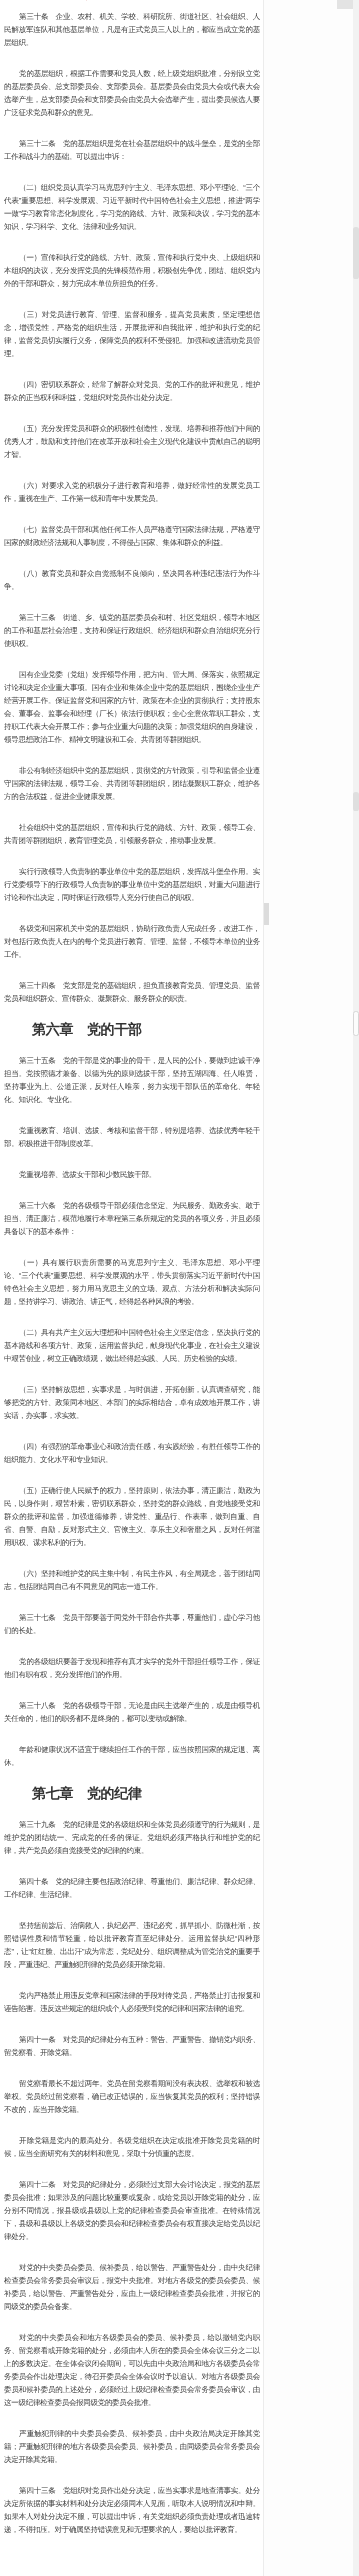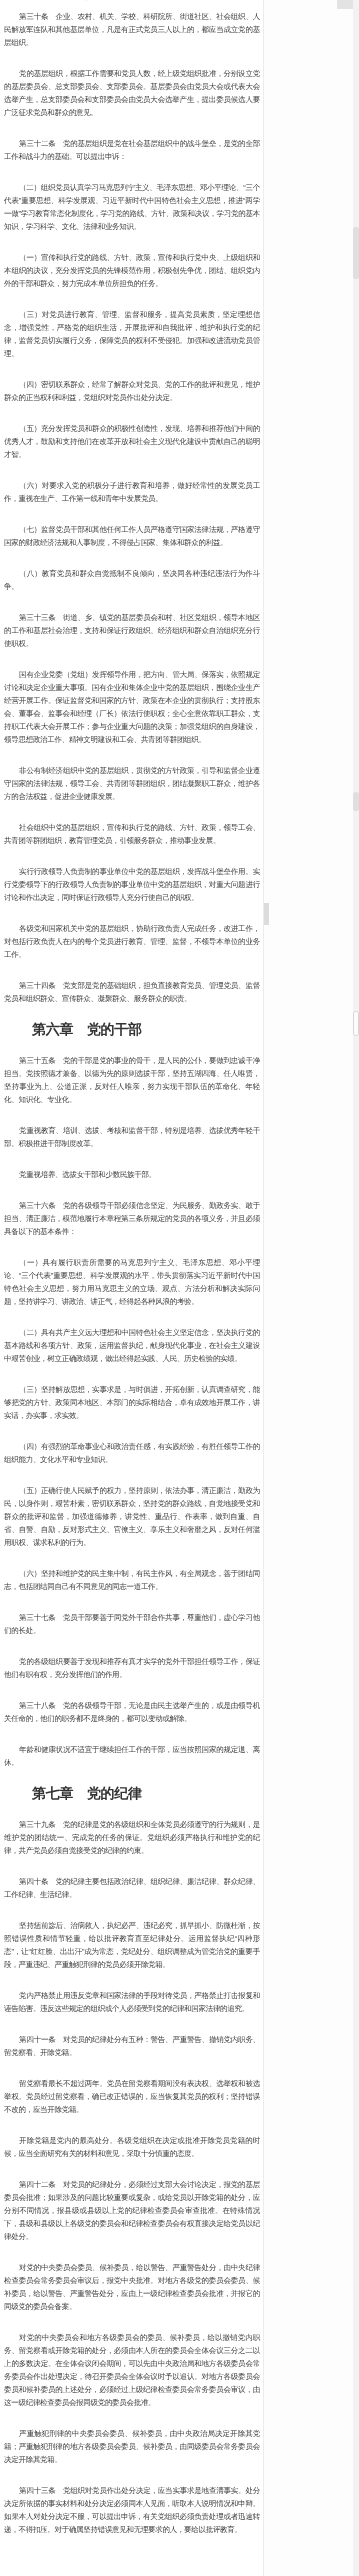--- a/index.html
+++ b/index.html
@@ -79,21 +79,21 @@
         <div class="para">（三）坚持解放思想，实事求是，与时俱进，开拓创新，认真调查研究，能够把党的方针、政策同本地区、本部门的实际相结合，卓有成效地开展工作，讲实话，办实事，求实效。</div>
         <div class="para">（四）有强烈的革命事业心和政治责任感，有实践经验，有胜任领导工作的组织能力、文化水平和专业知识。</div>
         <div class="para">（五）正确行使人民赋予的权力，坚持原则，依法办事，清正廉洁，勤政为民，以身作则，艰苦朴素，密切联系群众，坚持党的群众路线，自觉地接受党和群众的批评和监督，加强道德修养，讲党性、重品行、作表率，做到自重、自省、自警、自励，反对形式主义、官僚主义、享乐主义和奢靡之风，反对任何滥用职权、谋求私利的行为。</div>
         <div class="para">（六）坚持和维护党的民主集中制，有民主作风，有全局观念，善于团结同志，包括团结同自己有不同意见的同志一道工作。</div>
         <div class="para">第三十七条　党员干部要善于同党外干部合作共事，尊重他们，虚心学习他们的长处。</div>
         <div class="para">党的各级组织要善于发现和推荐有真才实学的党外干部担任领导工作，保证他们有职有权，充分发挥他们的作用。</div>
         <div class="para">第三十八条　党的各级领导干部，无论是由民主选举产生的，或是由领导机关任命的，他们的职务都不是终身的，都可以变动或解除。</div>
         <div class="para">年龄和健康状况不适宜于继续担任工作的干部，应当按照国家的规定退、离休。</div>
         <div class="chapter">第七章　党的纪律</div>
         <div class="para">第三十九条　党的纪律是党的各级组织和全体党员必须遵守的行为规则，是维护党的团结统一、完成党的任务的保证。党组织必须严格执行和维护党的纪律，共产党员必须自觉接受党的纪律的约束。</div>
-        <div class="para">第四十条　党的纪律主要包括政治纪律、组织纪律、廉洁纪律、群众纪律、工作纪律、生活纪律。</div>
+        <div class="para">第四十条　党的纪律主要包括政治纪律、尊重他们、廉洁纪律、群众纪律、工作纪律、生活纪律。</div>
         <div class="para">坚持惩前毖后、治病救人，执纪必严、违纪必究，抓早抓小、防微杜渐，按照错误性质和情节轻重，给以批评教育直至纪律处分。运用监督执纪“四种形态”，让“红红脸、出出汗”成为常态，党纪处分、组织调整成为管党治党的重要手段，严重违纪、严重触犯刑律的党员必须开除党籍。</div>
         <div class="para">党内严格禁止用违反党章和国家法律的手段对待党员，严格禁止打击报复和诬告陷害。违反这些规定的组织或个人必须受到党的纪律和国家法律的追究。</div>
         <div class="para">第四十一条　对党员的纪律处分有五种：警告、严重警告、撤销党内职务、留党察看、开除党籍。</div>
         <div class="para">留党察看最长不超过两年。党员在留党察看期间没有表决权、选举权和被选举权。党员经过留党察看，确已改正错误的，应当恢复其党员的权利；坚持错误不改的，应当开除党籍。</div>
         <div class="para">开除党籍是党内的最高处分。各级党组织在决定或批准开除党员党籍的时候，应当全面研究有关的材料和意见，采取十分慎重的态度。</div>
         <div class="para">第四十二条　对党员的纪律处分，必须经过支部大会讨论决定，报党的基层委员会批准；如果涉及的问题比较重要或复杂，或给党员以开除党籍的处分，应分别不同情况，报县级或县级以上党的纪律检查委员会审查批准。在特殊情况下，县级和县级以上各级党的委员会和纪律检查委员会有权直接决定给党员以纪律处分。</div>
         <div class="para">对党的中央委员会委员、候补委员，给以警告、严重警告处分，由中央纪律检查委员会常务委员会审议后，报党中央批准。对地方各级党的委员会委员、候补委员，给以警告、严重警告处分，应由上一级纪律检查委员会批准，并报它的同级党的委员会备案。</div>
         <div class="para">对党的中央委员会和地方各级委员会的委员、候补委员，给以撤销党内职务、留党察看或开除党籍的处分，必须由本人所在的委员会全体会议三分之二以上的多数决定。在全体会议闭会期间，可以先由中央政治局和地方各级委员会常务委员会作出处理决定，待召开委员会全体会议时予以追认。对地方各级委员会委员和候补委员的上述处分，必须经过上级纪律检查委员会常务委员会审议，由这一级纪律检查委员会报同级党的委员会批准。</div>
         <div class="para">严重触犯刑律的中央委员会委员、候补委员，由中央政治局决定开除其党籍；严重触犯刑律的地方各级委员会委员、候补委员，由同级委员会常务委员会决定开除其党籍。</div>
         <div class="para">第四十三条　党组织对党员作出处分决定，应当实事求是地查清事实。处分决定所依据的事实材料和处分决定必须同本人见面，听取本人说明情况和申辩。如果本人对处分决定不服，可以提出申诉，有关党组织必须负责处理或者迅速转递，不得扣压。对于确属坚持错误意见和无理要求的人，要给以批评教育。</div>

